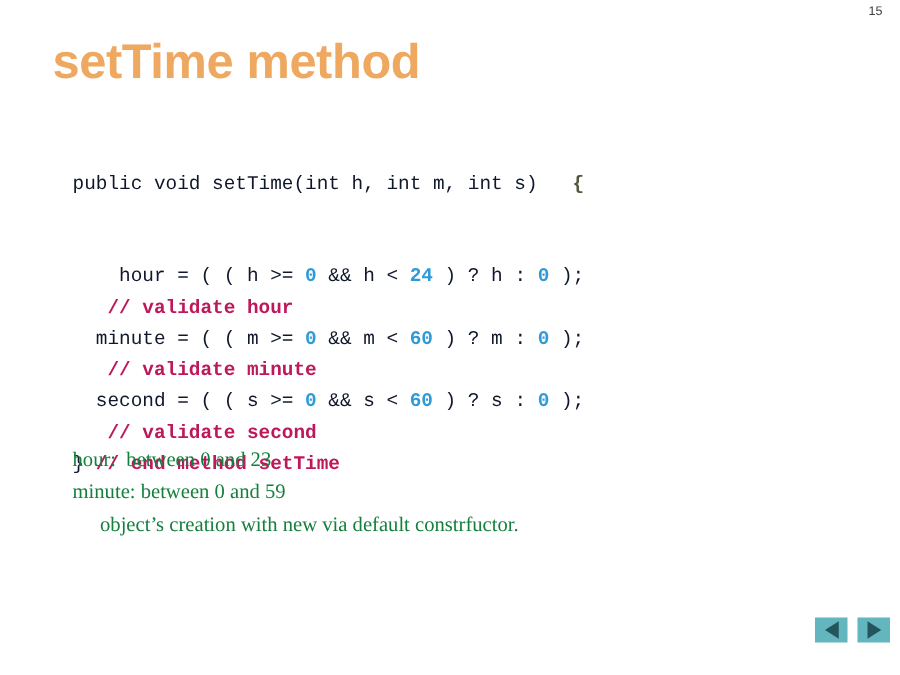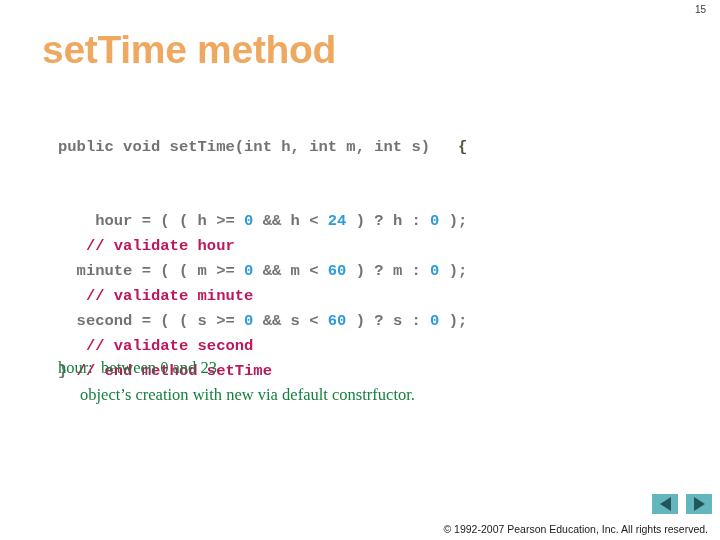--- a/index.html
+++ b/index.html
@@ -54,21 +54,21 @@
   #code-block .code-line {
     white-space: pre;
     height: 25px;
     line-height: 25px;
   }
   #code-block .code-line.sig {
     height: 42px;
     line-height: 22px;
     font-weight: bold;
   }
-  .tok-plain  { color: #737373; font-weight: bold; }
+  .tok-plain  { color: #0f172a; font-weight: normal; }
   .tok-num    { color: #2E9BD8; font-weight: bold; }
   .tok-cmt    { color: #be185d; font-weight: bold; }
   .tok-brace  { color: #56563A; font-weight: bold; }
 
   
   #notes-block {
     position: absolute;
     left: 58px;
     top: 328px;
     width: 625px;
@@ -139,27 +139,27 @@
 
   <div id="slide-title">setTime method</div>
 
   <div id="code-block">
     <div class="code-line sig"><span class="tok-plain">public void setTime(int h, int m, int s)</span><span class="tok-plain">   </span><span class="tok-brace">{</span></div>
     <div id="code-body"><div class="code-line"><span class="tok-plain">    </span><span class="tok-plain">hour = ( ( h &gt;= </span><span class="tok-num">0</span><span class="tok-plain"> &amp;&amp; h &lt; </span><span class="tok-num">24</span><span class="tok-plain"> ) ? h : </span><span class="tok-num">0</span><span class="tok-plain"> );</span></div><div class="code-line"><span class="tok-plain">   </span><span class="tok-cmt">// validate hour</span></div><div class="code-line"><span class="tok-plain">  </span><span class="tok-plain">minute = ( ( m &gt;= </span><span class="tok-num">0</span><span class="tok-plain"> &amp;&amp; m &lt; </span><span class="tok-num">60</span><span class="tok-plain"> ) ? m : </span><span class="tok-num">0</span><span class="tok-plain"> );</span></div><div class="code-line"><span class="tok-plain">   </span><span class="tok-cmt">// validate minute</span></div><div class="code-line"><span class="tok-plain">  </span><span class="tok-plain">second = ( ( s &gt;= </span><span class="tok-num">0</span><span class="tok-plain"> &amp;&amp; s &lt; </span><span class="tok-num">60</span><span class="tok-plain"> ) ? s : </span><span class="tok-num">0</span><span class="tok-plain"> );</span></div><div class="code-line"><span class="tok-plain">   </span><span class="tok-cmt">// validate second</span></div><div class="code-line"><span class="tok-plain">} </span><span class="tok-cmt">// end method setTime</span></div></div>
   </div>
 
   <div id="notes-block">
     <div class="note-line">hour:  between 0 and 23</div>
+    <div class="note-line">minute: between 0 and 59</div>
     <div class="note-para"><span class="cont">object’s creation with new via default constrfuctor.</span></div>
   </div>
 
   <div id="nav-buttons">
     <div class="nav-btn prev" title="Previous slide">
       <span class="tri"></span>
     </div>
     <div class="nav-btn next" title="Next slide">
       <span class="tri"></span>
     </div>
   </div>
 
-  <div id="copyright">© 1992-2007 Pearson Education, Inc.  All rights reserved.</div>
 
 </div>
 
 </body></html>

